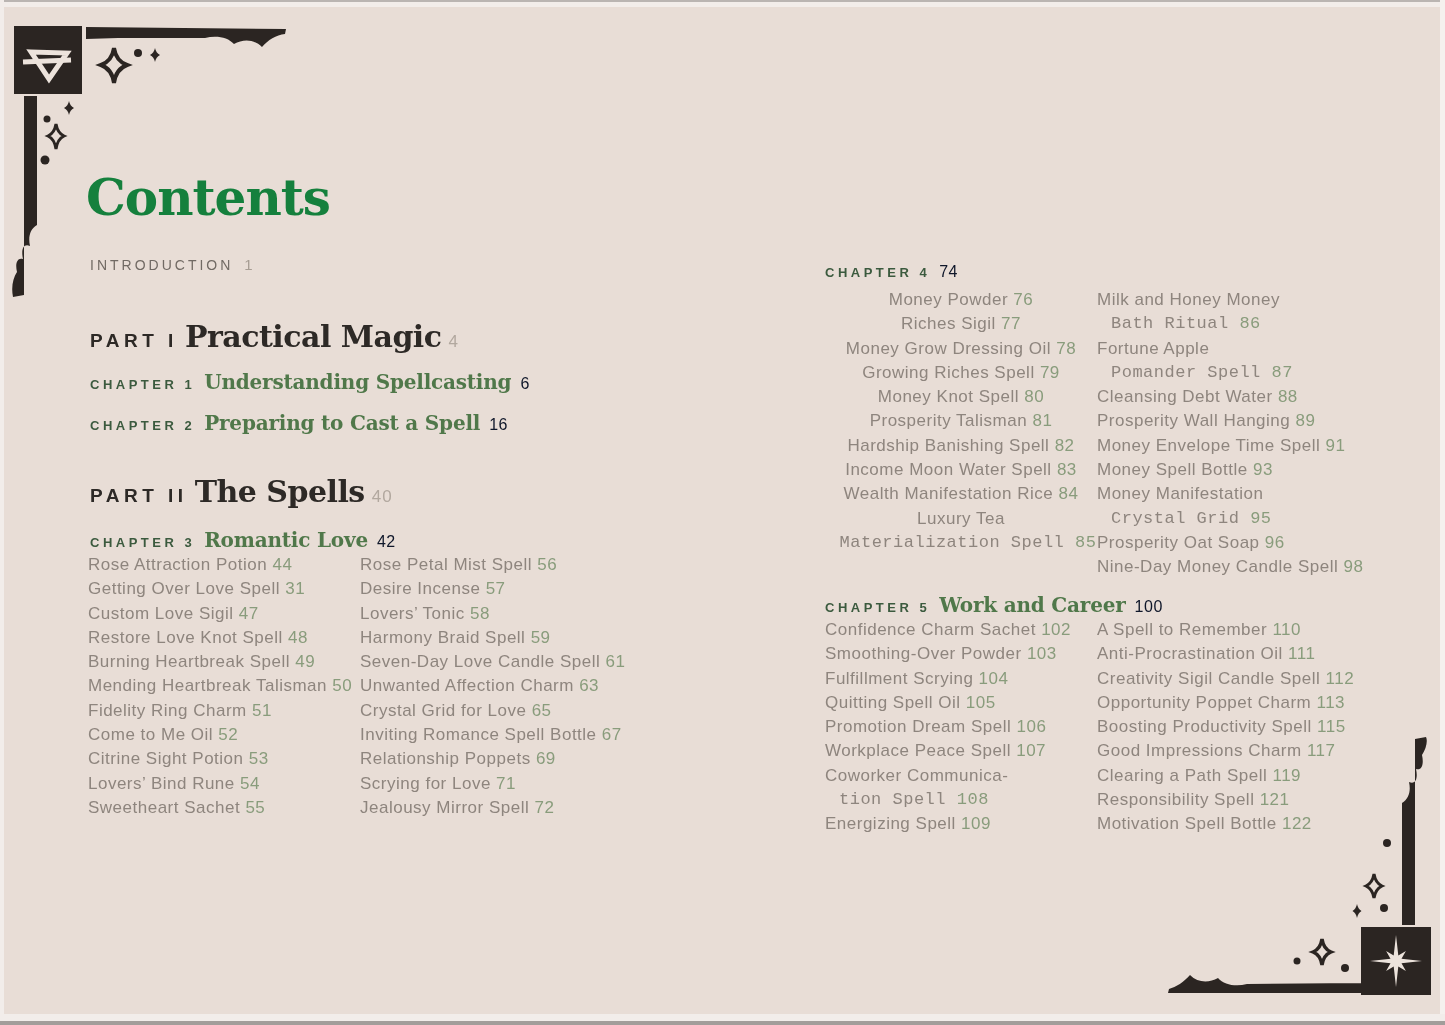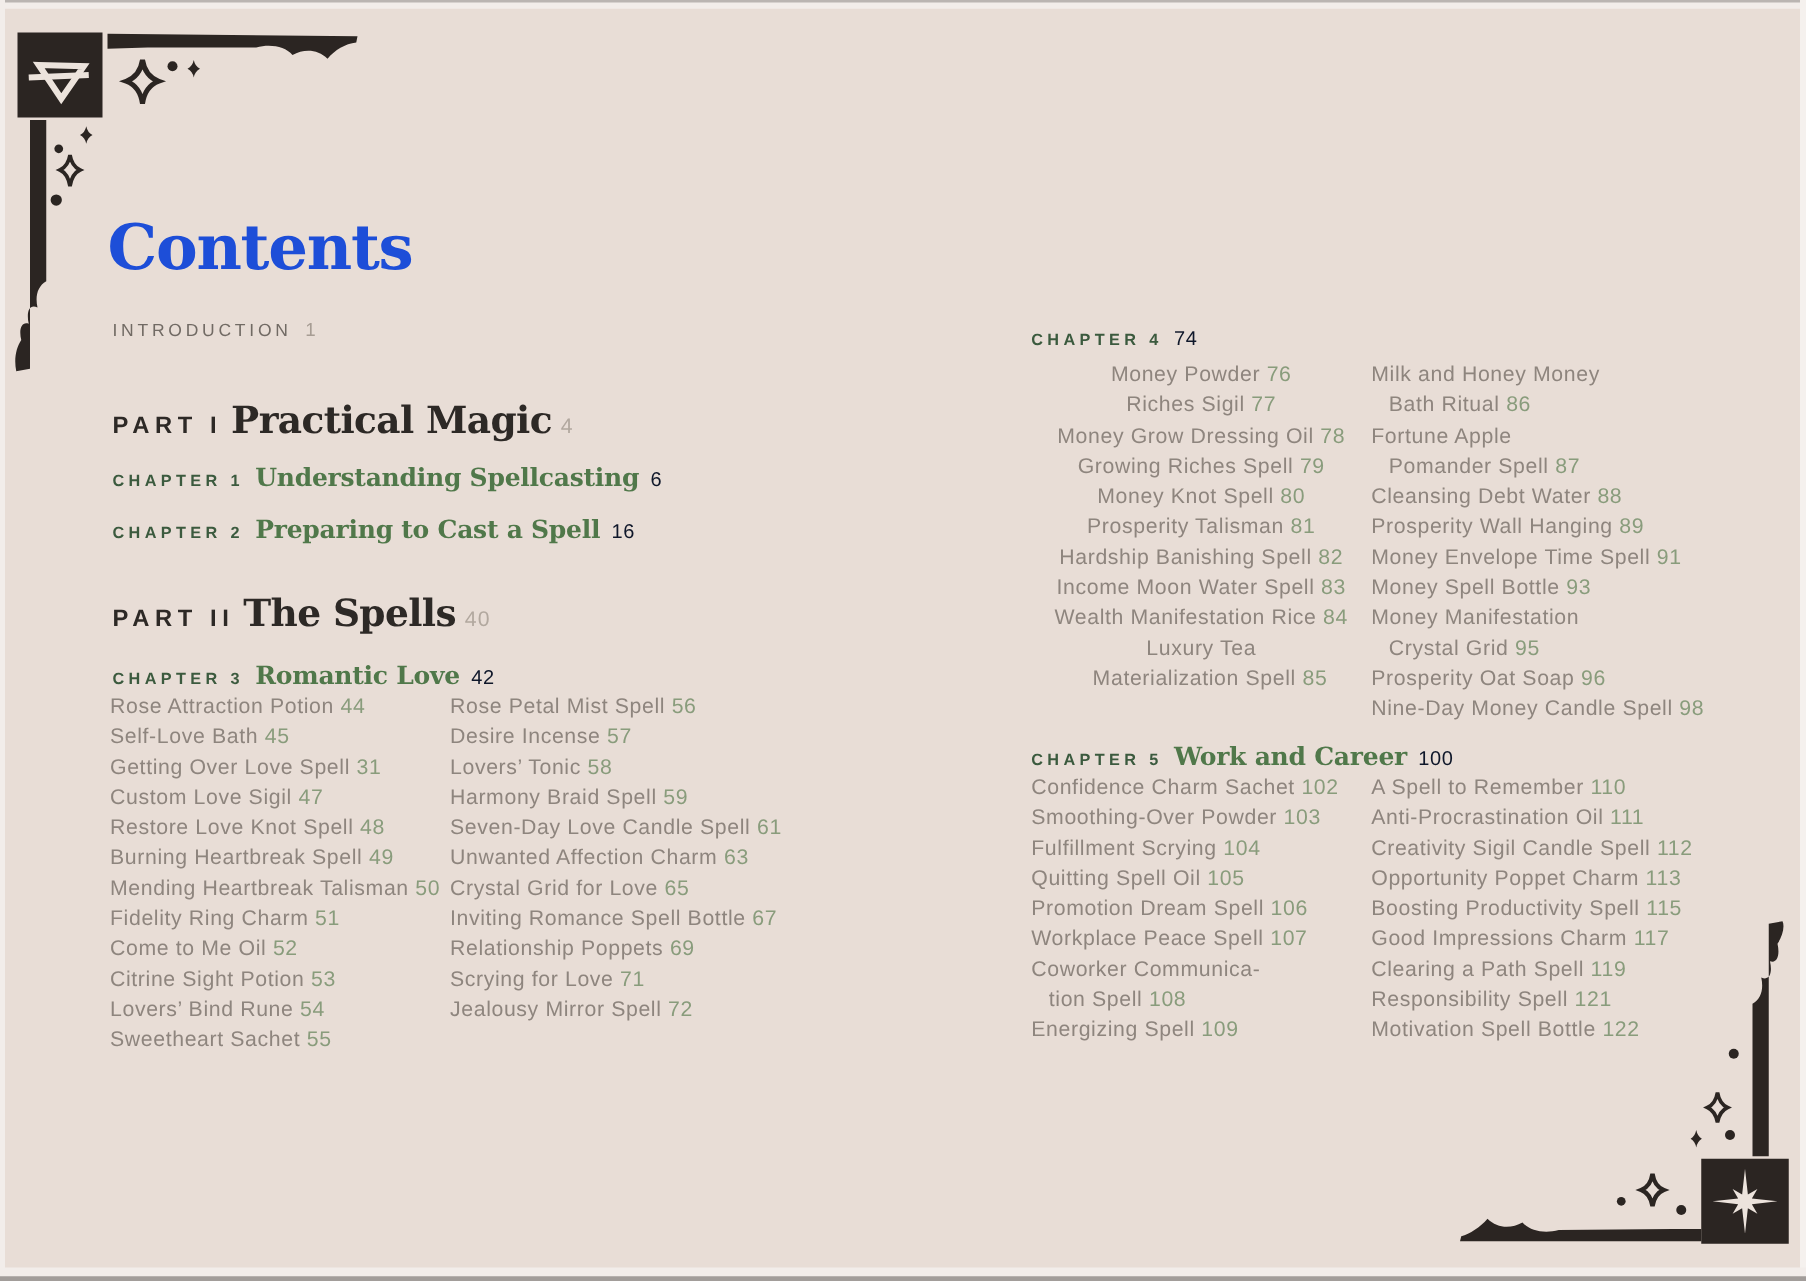--- a/index.html
+++ b/index.html
@@ -17,21 +17,21 @@
 
   .corner{position:absolute;z-index:2;}
   .corner.tl{left:0;top:0;}
   .corner.br{left:1145px;top:725px;}
 
   .abs{position:absolute;white-space:nowrap;z-index:1;}
 
   .contents-title{
     left:86px;top:170px;
     font-family:"DejaVu Serif",serif;font-weight:700;
-    font-size:50px;line-height:1.1;color:#1d4ed8;letter-spacing:-1px;margin:0;
+    font-size:50px;line-height:1.1;color:#15803d;letter-spacing:-1px;margin:0;
   }
   .intro-line{left:90px;top:256px;font-size:14px;letter-spacing:3px;color:#716a64;}
   .intro-line .intro-page{font-size:15px;letter-spacing:1px;color:#a79d94;margin-left:4px;}
 
   .head-row{display:flex;align-items:baseline;}
   .part-row{gap:7px;}
   .part-label{font-weight:700;font-size:19px;letter-spacing:4.5px;color:#2d2926;}
   .part-title{font-family:"DejaVu Serif",serif;font-weight:700;font-size:30px;color:#2d2926;letter-spacing:-0.5px;}
   .part-page{font-size:17px;letter-spacing:1px;color:#b2a89f;}
 
@@ -53,21 +53,21 @@
   .c-ch3c2{left:360px;top:553px;width:310px;}
   .c-ch4c1{left:825px;top:288px;width:272px;text-align:center;}
   .c-ch4c2{left:1097px;top:288px;width:300px;}
   .c-ch5c1{left:825px;top:618px;width:272px;}
   .c-ch5c2{left:1097px;top:618px;width:320px;}
 
   .toc-line{
     font-size:17px;line-height:24.3px;letter-spacing:0.5px;
     color:#8e857e;white-space:nowrap;
   }
-  .toc-line.indent{padding-left:14px;}
+  .toc-line.indent{padding-left:14px;font-family:Liberation Mono, monospace;}
   .toc-page{color:#899c7c;}
 </style>
 </head>
 <body>
 
 <div class="edge edge-top"></div>
 <div class="edge edge-left"></div>
 <div class="edge edge-right"></div>
 <div class="edge edge-bottom"></div>
 
@@ -138,21 +138,20 @@
 </div>
 
 <div class="abs head-row chap-row c-ch3h">
   <span class="chap-label">CHAPTER 3</span>
   <span class="chap-title">Romantic Love</span>
   <span class="chap-page">42</span>
 </div>
 
 <div class="toc-col c-ch3c1">
     <div class="toc-line"><span class="toc-text">Rose Attraction Potion</span> <span class="toc-page">44</span></div>
-    <div class="toc-line"><span class="toc-text">Self-Love Bath</span> <span class="toc-page">45</span></div>
     <div class="toc-line"><span class="toc-text">Getting Over Love Spell</span> <span class="toc-page">31</span></div>
     <div class="toc-line"><span class="toc-text">Custom Love Sigil</span> <span class="toc-page">47</span></div>
     <div class="toc-line"><span class="toc-text">Restore Love Knot Spell</span> <span class="toc-page">48</span></div>
     <div class="toc-line"><span class="toc-text">Burning Heartbreak Spell</span> <span class="toc-page">49</span></div>
     <div class="toc-line"><span class="toc-text">Mending Heartbreak Talisman</span> <span class="toc-page">50</span></div>
     <div class="toc-line"><span class="toc-text">Fidelity Ring Charm</span> <span class="toc-page">51</span></div>
     <div class="toc-line"><span class="toc-text">Come to Me Oil</span> <span class="toc-page">52</span></div>
     <div class="toc-line"><span class="toc-text">Citrine Sight Potion</span> <span class="toc-page">53</span></div>
     <div class="toc-line"><span class="toc-text">Lovers’ Bind Rune</span> <span class="toc-page">54</span></div>
     <div class="toc-line"><span class="toc-text">Sweetheart Sachet</span> <span class="toc-page">55</span></div>

